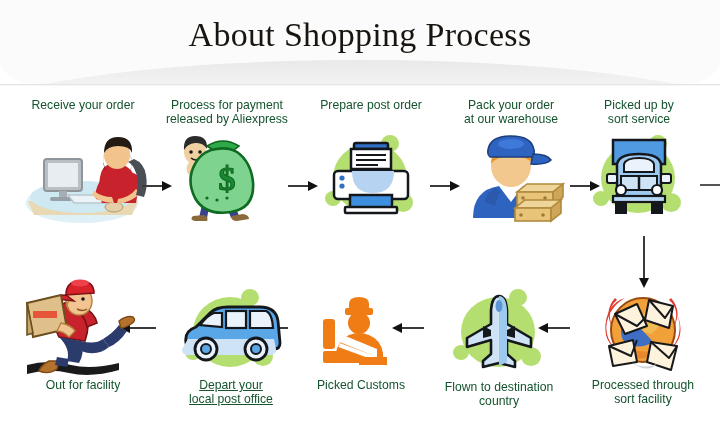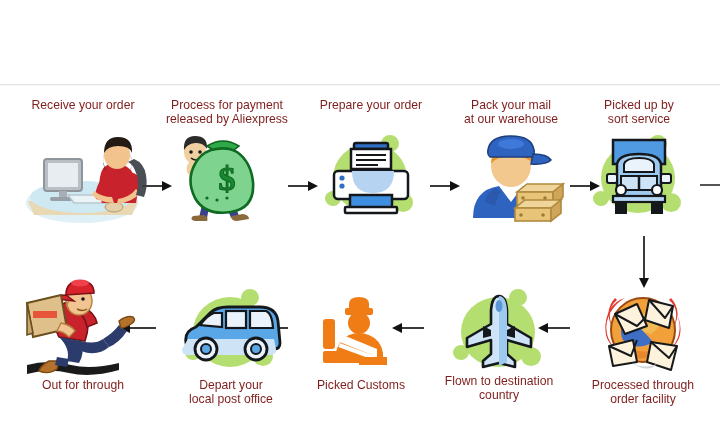--- a/index.html
+++ b/index.html
@@ -34,21 +34,21 @@
   }
   #header-edge {
     position:absolute; left:0; top:84px; width:720px; height:2px;
     background: linear-gradient(180deg,#dcdcdc,#ffffff);
   }
 
   
   .step { position: absolute; width: 150px; }
   .step .label {
     position: absolute; left: 0; width: 150px;
-    font-size: 12.2px; line-height: 14px; color: #7f1d1d;
+    font-size: 12.2px; line-height: 14px; color: #14532d;
     text-align: center; white-space: pre-line;
   }
   .art { position: absolute; left: 0; width: 150px; height: 100px; }
 
   
   .blob { position: absolute; left: 50%; top: 50%; transform: translate(-50%,-50%);
           width: 92px; height: 86px; }
   .blob i { position: absolute; background: #b5de70; border-radius: 50%; display:block; }
   .blob .b1 { left: 8px;  top: 8px;  width: 74px; height: 70px; }
   .blob .b2 { left: 56px; top: 0px;  width: 18px; height: 17px; }
@@ -72,20 +72,24 @@
   .arrow-v .head  { position: absolute; left: 0.5px; bottom: 0; width: 0; height: 0;
                     border-left: 5.5px solid transparent; border-right: 5.5px solid transparent;
                     border-top: 10px solid #111; }
   .stub { position: absolute; height: 2.4px; background: #555; }
 </style>
 </head>
 <body>
 
 <div id="page">
 
+  <div id="header">
+    <div id="header-shade"></div>
+    <div id="header-title">About Shopping Process</div>
+  </div>
   <div id="header-edge"></div>
 
   <div class="step" style="left:8px; top:98px;">
     <div class="label" style="top:0;">Receive your order</div>
     <div class="art" style="top:30px;">
       <svg class="icon-svg" width="134" height="98" viewBox="0 0 134 98">
         <ellipse cx="66" cy="74" rx="56" ry="20" fill="#dff0f6"></ellipse>
         <path d="M12 72 L122 72 L116 86 L18 86 Z" fill="#e8d9b4"></path>
         <ellipse cx="66" cy="68" rx="52" ry="16" fill="#cfe9f3"></ellipse>
         <rect x="28" y="30" width="38" height="32" rx="3" fill="#b9bfc4" stroke="#8e969c" stroke-width="2"></rect>
@@ -139,21 +143,21 @@
       </svg>
     </div>
   </div>
 
   <div class="arrow right" style="left:288px; top:180px; width:30px;">
     <span class="shaft"></span>
       <span class="head"></span>
   </div>
 
   <div class="step" style="left:296px; top:98px;">
-    <div class="label" style="top:0;">Prepare your order</div>
+    <div class="label" style="top:0;">Prepare post order</div>
     <div class="art" style="top:30px;">
       <div class="blob">
         <i class="b1"></i>
           <i class="b2"></i>
           <i class="b3"></i>
           <i class="b4"></i>
       </div>
       <svg class="icon-svg" width="78" height="74" viewBox="0 0 78 74">
         <rect x="22" y="2" width="34" height="6" rx="2" fill="#2f6fc4" stroke="#14181c" stroke-width="2.5"></rect>
         <rect x="19" y="8" width="40" height="20" fill="#ffffff" stroke="#14181c" stroke-width="2.5"></rect>
@@ -169,21 +173,21 @@
       </svg>
     </div>
   </div>
 
   <div class="arrow right" style="left:430px; top:180px; width:30px;">
     <span class="shaft"></span>
       <span class="head"></span>
   </div>
 
   <div class="step" style="left:436px; top:98px;">
-    <div class="label" style="top:0;">Pack your mail
+    <div class="label" style="top:0;">Pack your order
 at our warehouse</div>
     <div class="art" style="top:30px;">
       <svg class="icon-svg" width="112" height="92" viewBox="0 0 112 92">
         <path d="M18 86 q0 -28 26 -32 l24 0 q24 5 24 32 Z" fill="#2f63c0"></path>
         <path d="M44 54 l12 16 l12 -16 l-6 -4 l-12 0 Z" fill="#ffffff"></path>
         <path d="M40 56 q-8 4 -10 14 l10 4 q2 -10 6 -14 Z" fill="#2a59ad"></path>
         <path d="M72 56 q9 4 11 14 l-10 4 q-2 -10 -6 -14 Z" fill="#2a59ad"></path>
         <ellipse cx="56" cy="34" rx="20" ry="21" fill="#f3c88e"></ellipse>
         <path d="M36 32 q0 -8 4 -12 l34 0 q4 5 4 12 q-6 -8 -21 -8 q-15 0 -21 8 Z" fill="#e8952a"></path>
         <path d="M33 18 q2 -14 23 -14 q21 0 23 14 q1 5 -2 7 l-42 0 q-3 -2 -2 -7 Z" fill="#2f63c0" stroke="#1b3e7d" stroke-width="1.5"></path>
@@ -261,21 +265,21 @@
           <path d="M18 62 l24 -6 l4 22 l-24 4 Z" fill="#fdf3dd"></path>
           <path d="M18 62 l22 10 l6 -16" fill="none"></path>
           <path d="M60 58 l26 4 l-6 24 l-24 -8 Z" fill="#fdf3dd"></path>
           <path d="M60 58 l18 16 l8 -12" fill="none"></path>
         </g>
         <path d="M40 78 q12 8 26 2 q-10 10 -26 -2 Z" fill="#cfd4d8"></path>
         <path d="M14 48 q2 -24 20 -34 q-20 6 -20 34 Z" fill="#e03a2f"></path>
       </svg>
     </div>
     <div class="label" style="top:96px;">Processed through
-order facility</div>
+sort facility</div>
   </div>
 
   <div class="arrow left" style="left:538px; top:322px; width:32px;">
     <span class="shaft"></span>
       <span class="head"></span>
   </div>
 
   <div class="step" style="left:424px; top:282px;">
     <div class="art" style="top:0;">
       <div class="blob">
@@ -285,21 +289,21 @@
           <i class="b4"></i>
       </div>
       <svg class="icon-svg" width="76" height="76" viewBox="0 0 76 76">
         <path d="M38 2 q7 0 8 14 l0 14 l24 14 l0 9 l-24 -7 l0 14 l8 7 l0 6 l-16 -4 l-16 4 l0 -6 l8 -7 l0 -14 l-24 7 l0 -9 l24 -14 l0 -14 q1 -14 8 -14 Z" fill="#cfe3f7" stroke="#14181c" stroke-width="2.6" stroke-linejoin="round"></path>
         <path d="M38 2 q7 0 8 14 l0 52 l-8 4 Z" fill="#9ec9ef"></path>
         <path d="M46 36 l8 -4 l0 12 l-8 -2 Z" fill="#14181c"></path>
         <path d="M30 36 l-8 -4 l0 12 l8 -2 Z" fill="#14181c"></path>
         <ellipse cx="38" cy="12" rx="3.5" ry="6" fill="#5c96d6"></ellipse>
       </svg>
     </div>
-    <div class="label" style="top:92px;">Flown to destination
+    <div class="label" style="top:98px;">Flown to destination
 country</div>
   </div>
 
   <div class="arrow left" style="left:392px; top:322px; width:32px;">
     <span class="shaft"></span>
       <span class="head"></span>
   </div>
 
   <div class="step" style="left:286px; top:282px;">
     <div class="art" style="top:0;">
@@ -336,21 +340,21 @@
         <path d="M8 38 l86 0 l2 10 q0 6 -6 6 l-82 0 q-6 0 -6 -6 Z" fill="#cfe3f7"></path>
         <path d="M20 24 q8 -10 14 -12 l8 0 l0 14 Z" fill="#eaf3fb" stroke="#14181c" stroke-width="2.2"></path>
         <rect x="46" y="10" width="20" height="17" fill="#eaf3fb" stroke="#14181c" stroke-width="2.2"></rect>
         <path d="M70 10 l16 0 q6 2 7 17 l-23 0 Z" fill="#eaf3fb" stroke="#14181c" stroke-width="2.2"></path>
         <circle cx="26" cy="48" r="11" fill="#eaf3fb" stroke="#14181c" stroke-width="2.8"></circle>
         <circle cx="26" cy="48" r="5" fill="#5aa7e8" stroke="#14181c" stroke-width="2"></circle>
         <circle cx="76" cy="48" r="11" fill="#eaf3fb" stroke="#14181c" stroke-width="2.8"></circle>
         <circle cx="76" cy="48" r="5" fill="#5aa7e8" stroke="#14181c" stroke-width="2"></circle>
       </svg>
     </div>
-    <div class="label" style="top:96px;">Depart your
+    <div class="label" style="top:96px;text-decoration:underline;">Depart your
 local post office</div>
   </div>
 
   <div class="arrow left" style="left:120px; top:322px; width:36px;">
     <span class="shaft"></span>
       <span class="head"></span>
   </div>
 
   <div class="step" style="left:4px; top:276px;">
     <div class="art" style="top:0; height:104px;">
@@ -371,16 +375,16 @@
         <path d="M86 62 q10 -6 16 -14 l8 6 q-8 12 -18 16 Z" fill="#2b3b6b"></path>
         <path d="M102 44 q8 -6 14 -4 q4 3 -2 7 q-6 4 -10 4 Z" fill="#b5722c" stroke="#7d4a14" stroke-width="1.4"></path>
         <path d="M32 84 q-8 4 -10 10 q10 4 18 -2 l2 -8 Z" fill="#b5722c" stroke="#7d4a14" stroke-width="1.4"></path>
         <path d="M40 80 l12 2 l-2 8 l-12 -2 Z" fill="#2b3b6b"></path>
         <path d="M10 26 l34 -8 l6 34 l-34 8 Z" fill="#dfc08a" stroke="#6b4f1e" stroke-width="2"></path>
         <path d="M10 26 l6 30 l-6 2 Z" fill="#c8a96f" stroke="#6b4f1e" stroke-width="1.6"></path>
         <rect x="16" y="34" width="24" height="7" fill="#e8412c" opacity="0.85"></rect>
         <path d="M44 46 q10 2 14 8 l-6 6 q-6 -6 -12 -6 Z" fill="#f2c491" stroke="#b5803c" stroke-width="1.4"></path>
       </svg>
     </div>
-    <div class="label" style="top:102px; left:4px;">Out for through</div>
+    <div class="label" style="top:102px; left:4px;">Out for facility</div>
   </div>
 
 </div>
 
 </body></html>

